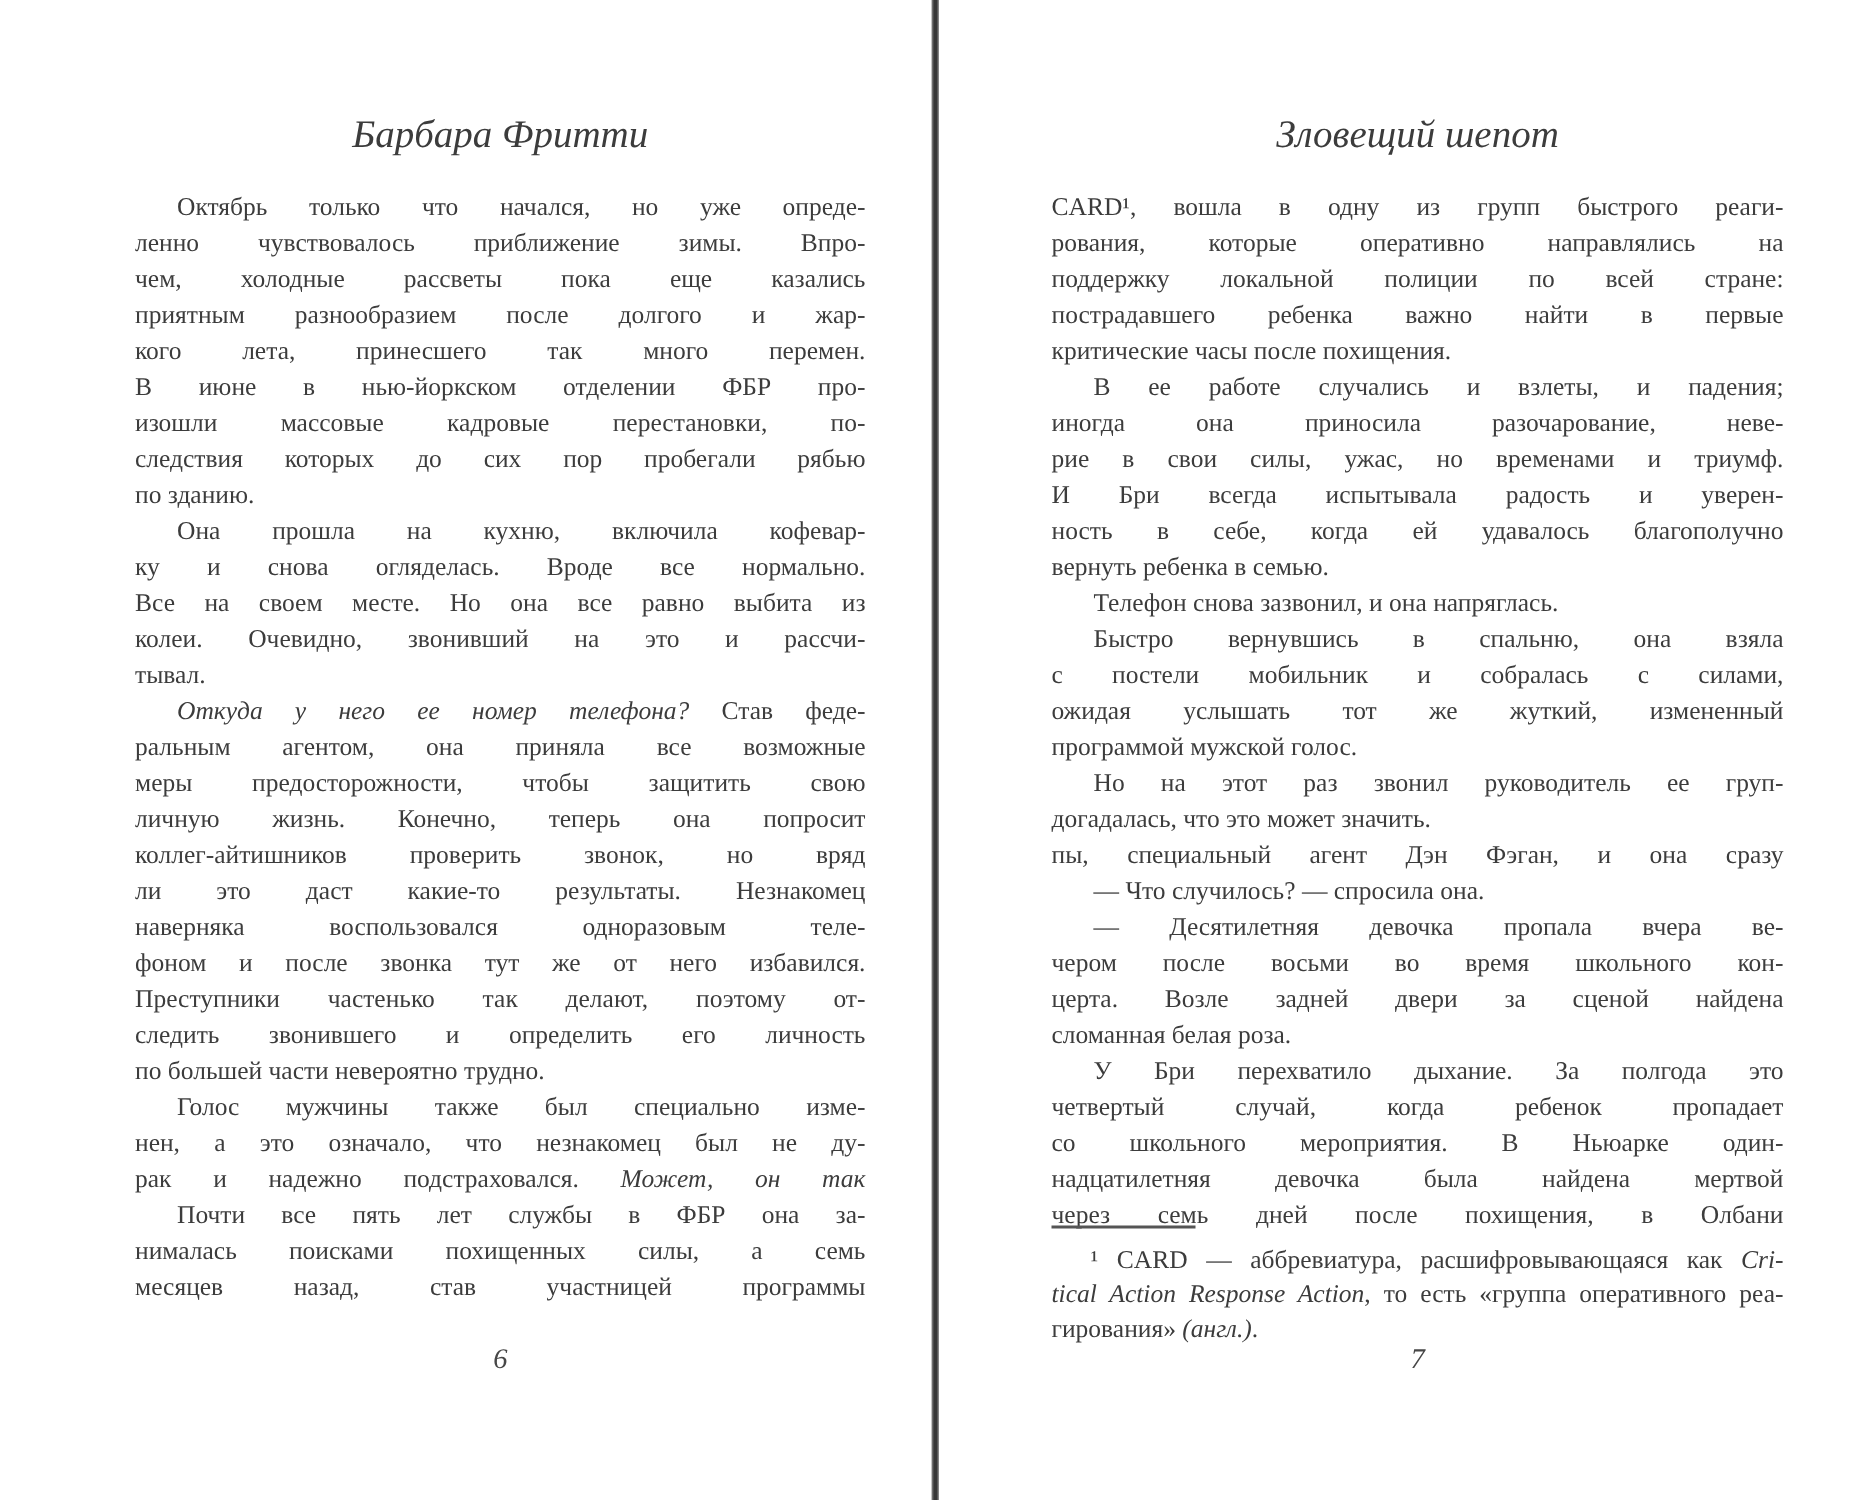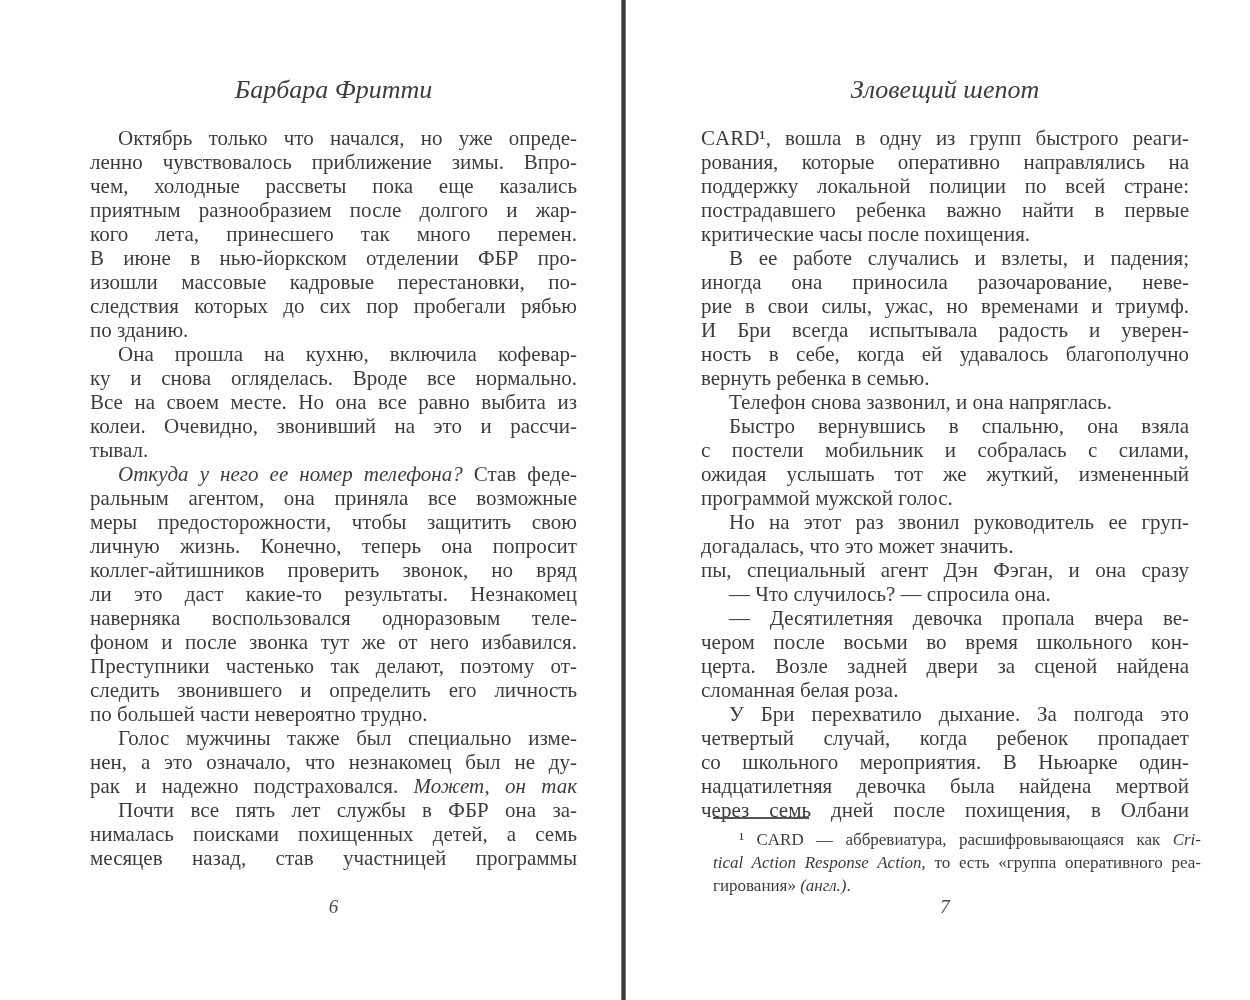--- a/index.html
+++ b/index.html
@@ -13,29 +13,29 @@
     position:absolute; left:621px; top:0; width:5px; height:1000px;
     background:linear-gradient(to right,#8f8f8f 0,#383838 35%,#383838 70%,#9b9b9b 100%);
   }
   .page { position:absolute; top:78px; }
   .page-left  { left:90px;  width:487px; }
   .page-right { left:701px; width:488px; }
   .running-head {
     text-align:center; font-style:italic; font-size:26px; line-height:24px;
     margin-bottom:24px; color:#3c3c3c;
   }
-  .body-text { font-size:21px; line-height:24px; }
+  .body-text { font-size:17px; line-height:24px; }
   .pline { text-align:justify; text-align-last:justify; white-space:normal; }
   .pline.indent { text-indent:28px; }
   .pline.endline { text-align:left; text-align-last:left; }
   .page-number {
     position:absolute; top:818px; left:0; width:100%;
     text-align:center; font-style:italic; font-size:19px; color:#474747;
   }
-  .footnote { position:absolute; top:739px; left:12px; width:100%; }
+  .footnote { position:absolute; top:739px; left:0; width:100%; }
   .footnote-rule { width:96px; height:0; border-top:2px solid #555; margin-bottom:9px; }
   .footnote-text { font-size:17px; line-height:23px; }
   .footnote-text .pline.indent { text-indent:26px; }
   i { font-style:italic;margin-top:40px; }
 </style>
 </head>
 <body>
 
 <div class="canvas">
 
@@ -64,21 +64,21 @@
         <div class="pline"><span>ли это даст какие-то результаты. Незнакомец</span></div>
         <div class="pline"><span>наверняка воспользовался одноразовым теле-</span></div>
         <div class="pline"><span>фоном и после звонка тут же от него избавился.</span></div>
         <div class="pline"><span>Преступники частенько так делают, поэтому от-</span></div>
         <div class="pline"><span>следить звонившего и определить его личность</span></div>
         <div class="pline endline"><span>по большей части невероятно трудно.</span></div>
         <div class="pline indent"><span>Голос мужчины также был специально изме-</span></div>
         <div class="pline"><span>нен, а это означало, что незнакомец был не ду-</span></div>
         <div class="pline"><span>рак и надежно подстраховался. </span><i>Может, он так</i></div>
         <div class="pline indent"><span>Почти все пять лет службы в ФБР она за-</span></div>
-        <div class="pline"><span>нималась поисками похищенных детей, а семь</span></div>
+        <div class="pline"><span>нималась поисками похищенных силы, а семь</span></div>
         <div class="pline"><span>месяцев назад, став участницей программы</span></div>
       </div>
     <div class="page-number">6</div>
   </section>
 
   <div class="divider"></div>
 
   <section class="page page-right">
     <div class="running-head">Зловещий шепот</div>
     <div class="body-text">

